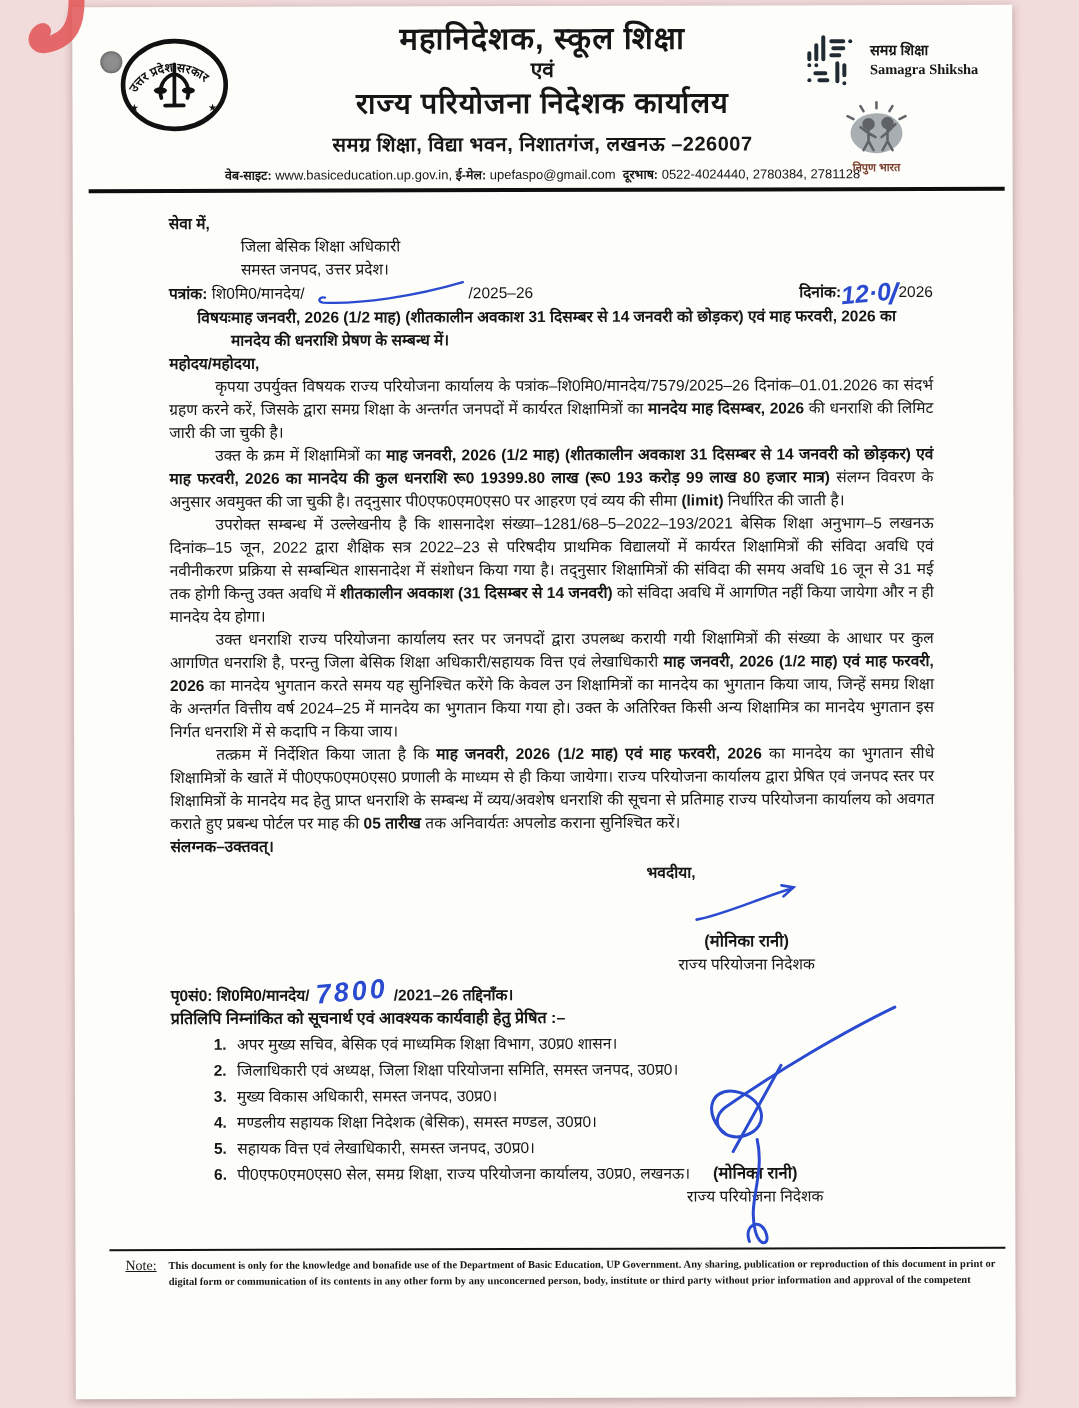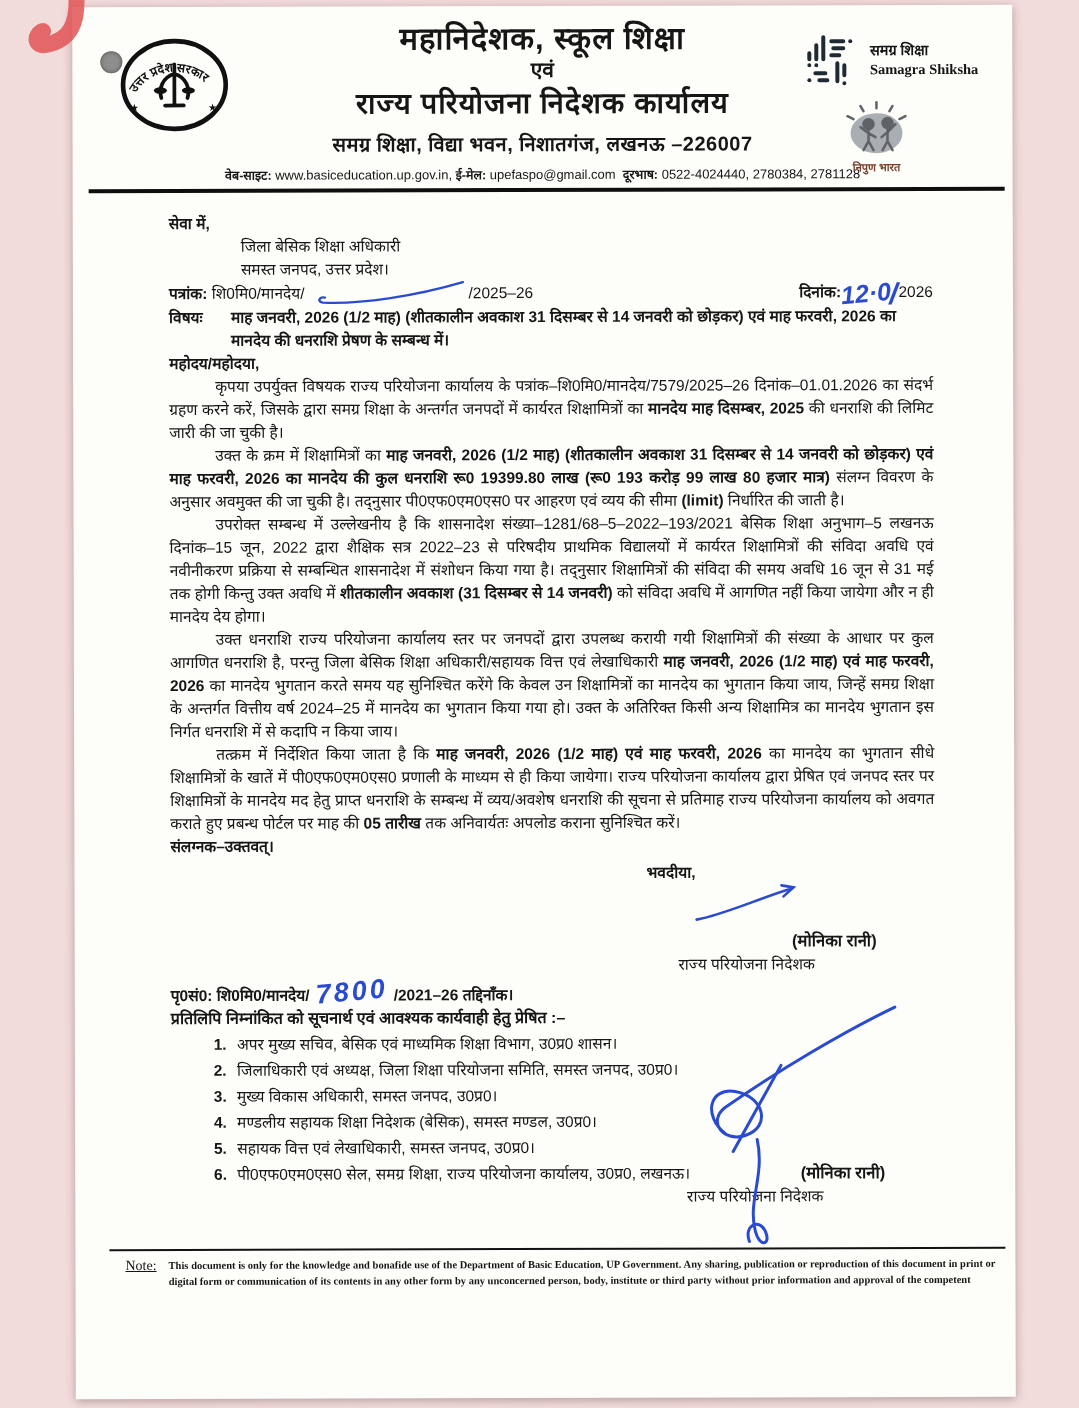--- a/index.html
+++ b/index.html
@@ -31,33 +31,33 @@
   .nipun-cap{font-size:11px;font-weight:bold;color:#7b3f2e;margin-top:-4px;}
 
   
   main.letter{padding:15px 80px 0 96px;font-size:15.5px;line-height:23px;}
   .bold{font-weight:bold;}
   .to-line{margin-left:72px;}
   .refline{display:flex;align-items:flex-end;}
   .spacer{flex:1;}
   .swoosh{margin:0 4px -2px 10px;}
   .subject{display:flex;font-weight:bold;margin-top:1px;}
-  .subject .lbl{flex:none;width:62px;}
+  .subject .lbl{flex:none;width:62px;text-align:right;}
   p.body{margin:0;text-align:justify;text-indent:46px;}
   .salut,.encl{font-weight:bold;}
   .hand{color:#2a4bd0;}
   .hand-date{display:inline-block;font-size:25px;font-weight:bold;font-style:italic;
              transform:rotate(-5deg);line-height:20px;}
   .hand-slash{display:inline-block;font-size:30px;font-weight:bold;font-style:italic;
               line-height:18px;margin:0 1px 0 -2px;}
   .hand-num{display:inline-block;font-size:27px;font-weight:bold;font-style:italic;
             letter-spacing:3px;transform:rotate(-5deg);margin:0 6px;position:relative;top:-3px;}
   .sign1{width:260px;margin:4px 58px 7px auto;text-align:center;}
   .sign1 .closing{text-align:left;padding-left:30px;font-weight:bold;}
-  .name{font-weight:bold;font-size:16.5px;text-align:right;}
+  .name{font-weight:bold;font-size:16.5px;}
   .endors{font-weight:bold;display:flex;align-items:center;margin-top:2px;}
   .copyhead{font-weight:bold;font-size:16px;}
   ol.copies{margin:3px 0 0 0;padding-left:60px;}
   ol.copies li{margin-bottom:3px;padding-left:6px;}
   ol.copies li::marker{font-weight:bold;}
   .sign2{width:260px;margin:-26px 50px 0 auto;text-align:center;position:relative;}
   .bigsig{position:absolute;right:-30px;top:-158px;pointer-events:none;}
 
   
   .page-footer{position:absolute;left:34px;right:10px;top:1242px;border-top:2.5px solid #121212;
@@ -173,21 +173,21 @@
         <span>2026</span>
       </div>
 
       <div class="subject">
         <span class="lbl">विषयः</span>
         <span>माह जनवरी, 2026 (1/2 माह) (शीतकालीन अवकाश 31 दिसम्बर से 14 जनवरी को छोड़कर) एवं माह फरवरी, 2026 का मानदेय की धनराशि प्रेषण के सम्बन्ध में।</span>
       </div>
 
       <div class="salut">महोदय/महोदया,</div>
 
-      <p class="body"><span>कृपया उपर्युक्त विषयक राज्य परियोजना कार्यालय के पत्रांक–शि0मि0/मानदेय/7579/2025–26 दिनांक–01.01.2026 का संदर्भ ग्रहण करने करें, जिसके द्वारा समग्र शिक्षा के अन्तर्गत जनपदों में कार्यरत शिक्षामित्रों का </span><b>मानदेय माह दिसम्बर, 2025</b><span> की धनराशि की लिमिट जारी की जा चुकी है।</span></p>
+      <p class="body"><span>कृपया उपर्युक्त विषयक राज्य परियोजना कार्यालय के पत्रांक–शि0मि0/मानदेय/7579/2025–26 दिनांक–01.01.2026 का संदर्भ ग्रहण करने करें, जिसके द्वारा समग्र शिक्षा के अन्तर्गत जनपदों में कार्यरत शिक्षामित्रों का </span><b>मानदेय माह दिसम्बर, 2026</b><span> की धनराशि की लिमिट जारी की जा चुकी है।</span></p>
       <p class="body"><span>उक्त के क्रम में शिक्षामित्रों का </span><b>माह जनवरी, 2026 (1/2 माह) (शीतकालीन अवकाश 31 दिसम्बर से 14 जनवरी को छोड़कर) एवं माह फरवरी, 2026 का मानदेय की कुल धनराशि रू0 19399.80 लाख (रू0 193 करोड़ 99 लाख 80 हजार मात्र)</b><span> संलग्न विवरण के अनुसार अवमुक्त की जा चुकी है। तद्नुसार पी0एफ0एम0एस0 पर आहरण एवं व्यय की सीमा </span><b>(limit)</b><span> निर्धारित की जाती है।</span></p>
       <p class="body"><span>उपरोक्त सम्बन्ध में उल्लेखनीय है कि शासनादेश संख्या–1281/68–5–2022–193/2021 बेसिक शिक्षा अनुभाग–5 लखनऊ दिनांक–15 जून, 2022 द्वारा शैक्षिक सत्र 2022–23 से परिषदीय प्राथमिक विद्यालयों में कार्यरत शिक्षामित्रों की संविदा अवधि एवं नवीनीकरण प्रक्रिया से सम्बन्धित शासनादेश में संशोधन किया गया है। तद्नुसार शिक्षामित्रों की संविदा की समय अवधि 16 जून से 31 मई तक होगी किन्तु उक्त अवधि में </span><b>शीतकालीन अवकाश (31 दिसम्बर से 14 जनवरी)</b><span> को संविदा अवधि में आगणित नहीं किया जायेगा और न ही मानदेय देय होगा।</span></p>
       <p class="body"><span>उक्त धनराशि राज्य परियोजना कार्यालय स्तर पर जनपदों द्वारा उपलब्ध करायी गयी शिक्षामित्रों की संख्या के आधार पर कुल आगणित धनराशि है, परन्तु जिला बेसिक शिक्षा अधिकारी/सहायक वित्त एवं लेखाधिकारी </span><b>माह जनवरी, 2026 (1/2 माह) एवं माह फरवरी, 2026</b><span> का मानदेय भुगतान करते समय यह सुनिश्चित करेंगे कि केवल उन शिक्षामित्रों का मानदेय का भुगतान किया जाय, जिन्हें समग्र शिक्षा के अन्तर्गत वित्तीय वर्ष 2024–25 में मानदेय का भुगतान किया गया हो। उक्त के अतिरिक्त किसी अन्य शिक्षामित्र का मानदेय भुगतान इस निर्गत धनराशि में से कदापि न किया जाय।</span></p>
       <p class="body"><span>तत्क्रम में निर्देशित किया जाता है कि </span><b>माह जनवरी, 2026 (1/2 माह) एवं माह फरवरी, 2026</b><span> का मानदेय का भुगतान सीधे शिक्षामित्रों के खातें में पी0एफ0एम0एस0 प्रणाली के माध्यम से ही किया जायेगा। राज्य परियोजना कार्यालय द्वारा प्रेषित एवं जनपद स्तर पर शिक्षामित्रों के मानदेय मद हेतु प्राप्त धनराशि के सम्बन्ध में व्यय/अवशेष धनराशि की सूचना से प्रतिमाह राज्य परियोजना कार्यालय को अवगत कराते हुए प्रबन्ध पोर्टल पर माह की </span><b>05 तारीख</b><span> तक अनिवार्यतः अपलोड कराना सुनिश्चित करें।</span></p>
 
       <div class="encl">संलग्नक–उक्तवत्।</div>
 
       <div class="sign1">
         <div class="closing">भवदीया,</div>
         <svg width="120" height="40" viewBox="0 0 120 40">

